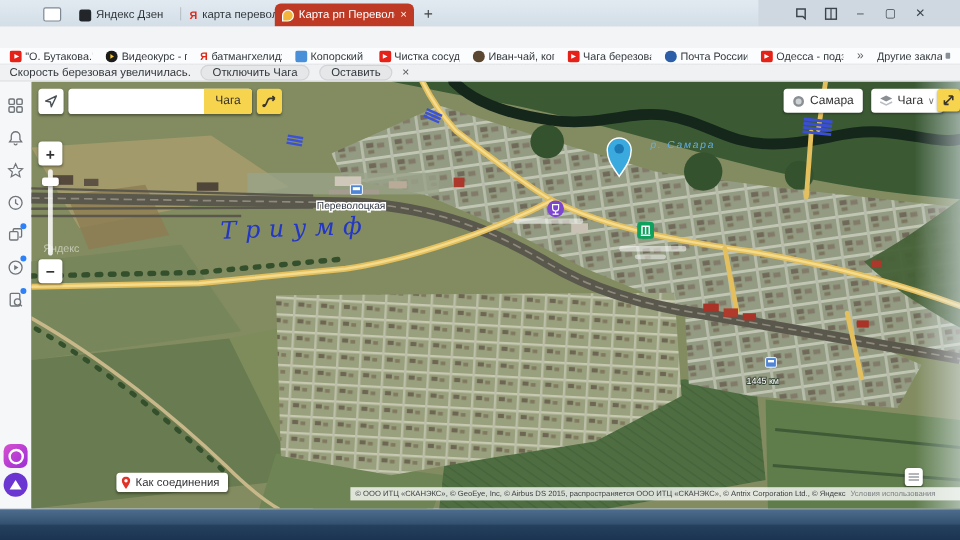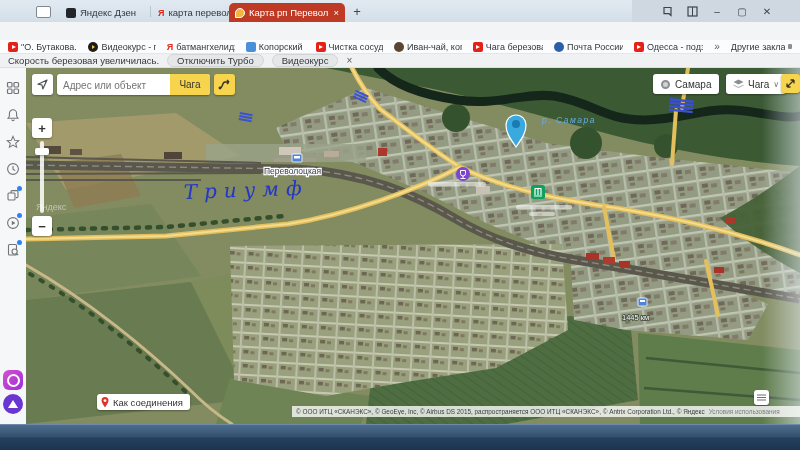--- a/index.html
+++ b/index.html
@@ -145,22 +145,22 @@
       </div>
     <div style="font-size:10px;color:#5b6066;">»</div>
     <div class="bm" style="margin-left:auto;max-width:none;">
         <span class="nowrap">Другие закладки</span>
         <span style="width:5px;height:5px;background:#8a9097;border-radius:1px;"></span>
       </div>
   </div>
 
   <div id="turbobar" class="abs">
     <span>Скорость березовая увеличилась.</span>
-    <span class="pill">Отключить Турбо</span>
-    <span class="pill">Видеокурс</span>
+    <span class="pill">Отключить Чага</span>
+    <span class="pill">Оставить</span>
     <span style="font-size:10px;color:#55585c;">×</span>
   </div>
 
   <div id="sidebar" class="abs">
     <div class="abs sbic" style="top:12px;">
       <svg width="14" height="14" viewBox="0 0 14 14">
           <g fill="none" stroke="#70757a" stroke-width="1.2">
             <rect x="1.5" y="1.5" width="4.5" height="4.5" rx="1"></rect>
             <rect x="8" y="1.5" width="4.5" height="4.5" rx="1"></rect>
             <rect x="1.5" y="8" width="4.5" height="4.5" rx="1"></rect>
@@ -360,21 +360,20 @@
       <text x="10" y="142" font-size="9" fill="#fff" opacity=".5">Яндекс</text>
     </svg>
 
     
     <div class="mbtn" style="left:6px;top:6px;width:21px;height:21px;">
       <svg width="11" height="11" viewBox="0 0 11 11">
           <path d="M10,1 L1,5.2 L5,6 L5.8,10 Z" fill="none" stroke="#4a5056" stroke-width="1.2" stroke-linejoin="round"></path>
         </svg>
     </div>
     <div id="msearch">
-      <input type="text" placeholder="Адрес или объект" style="">
       <div id="findbtn">Чага</div>
     </div>
     <div class="mbtn ybtn" style="left:188px;top:6px;width:21px;height:21px;">
       <svg width="13" height="13" viewBox="0 0 13 13">
           <path d="M2,10 C5,10 4,4 7,4 L11,4 M11,4 l-2,-2 M11,4 l-2,2" fill="none" stroke="#3a342a" stroke-width="1.4"></path>
           <circle cx="2" cy="10" r="1.4" fill="#3a342a"></circle>
         </svg>
     </div>
     <div class="mbtn" style="left:627px;top:6px;height:20px;padding:0 8px;gap:5px;font-size:10px;">
       <span style="width:9px;height:9px;border-radius:50%;background:#cfd3d6;border:2px solid #8a8f94;box-sizing:border-box;"></span>

